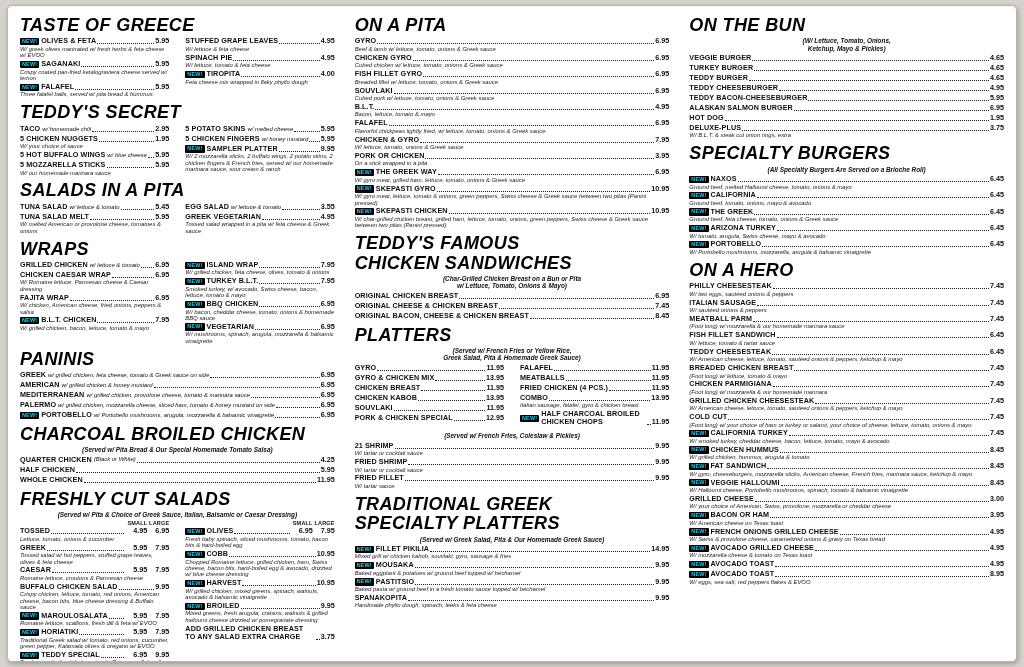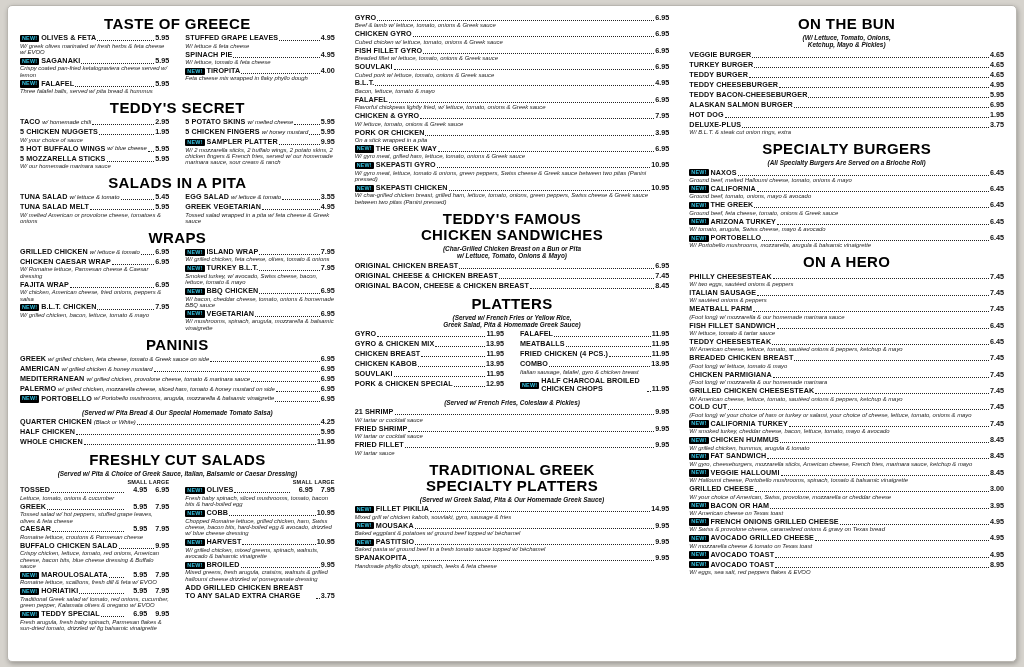--- a/index.html
+++ b/index.html
@@ -5,22 +5,22 @@
   :root { --accent:#35c4e3; --badge-bg:#000000; --paper:#ffffff; --bg:#d6d3cd; --border:#b9b6b0; }
   * { margin:0; padding:0; box-sizing:border-box; }
   html, body { width:1024px; height:667px; overflow:hidden; }
   body { background:var(--bg); font-family:"Liberation Sans", sans-serif; color:#0d0d0d; }
   .page { position:absolute; top:5px; left:7px; width:1010px; height:657px; background:var(--paper);
           border:1px solid var(--border); border-radius:5px; box-shadow:1px 2px 5px rgba(0,0,0,.28);
           padding:8px 12px 4px; overflow:hidden; }
   #menu-columns { display:flex; gap:20px; height:100%; }
   .menu-col { flex:1 1 0; min-width:0; }
   .menu-section { margin-bottom:4px; }
-  .sec-title { font-size:15px; font-weight:bold; letter-spacing:.4px; text-align:center; line-height:1.08;
-               margin:2px 0 2px; white-space:pre-line; color:#000; }
+  .sec-title { font-size:18px; font-weight:bold; letter-spacing:.4px; text-align:left; line-height:1.08;
+               margin:2px 0 2px; white-space:pre-line; color:#000;font-style:italic; }
   .sec-subtitle { font-size:6.4px; font-style:italic; font-weight:bold; text-align:center; line-height:1.14;
                   margin-bottom:2px; white-space:pre-line; }
   .sec-cols { display:flex; gap:16px; }
   .sub-col { flex:1 1 0; min-width:0; }
   .menu-item { margin-bottom:1.5px; }
   .item-row { display:flex; align-items:flex-end; font-size:7.2px; font-weight:bold; line-height:1.18; }
   .item-name { letter-spacing:.1px; }
   .item-suffix { font-weight:normal; font-style:italic; font-size:5.9px; margin-left:2px; line-height:1.3; }
   .leader { flex:1 1 4px; min-width:4px; border-bottom:1.3px dotted #222; margin:0 1px 1.5px 1px; }
   .price { white-space:nowrap; }
@@ -325,20 +325,21 @@
                   <span class="item-name">PORTOBELLO</span>
                   <span class="item-suffix">w/ Portobello mushrooms, arugula, mozzarella &amp; balsamic vinaigrette</span>
                   <span class="leader"></span>
                   <span class="price">6.95</span>
                 </div>
               </div>
             </div>
           </div>
         </section>
         <section class="menu-section">
+          <h2 class="sec-title">CHARCOAL BROILED CHICKEN</h2>
           <div class="sec-subtitle">(Served w/ Pita Bread &amp; Our Special Homemade Tomato Salsa)</div>
           <div class="sec-cols">
             <div class="sub-col">
               <div class="menu-item">
                 <div class="item-row">
                   <span class="item-name">QUARTER CHICKEN</span>
                   <span class="item-suffix">(Black or White)</span>
                   <span class="leader"></span>
                   <span class="price">4.25</span>
                 </div>
@@ -483,20 +484,21 @@
                   <span class="leader"></span>
                   <span class="price">3.75</span>
                 </div>
               </div>
             </div>
           </div>
         </section>
       </div>
       <div class="menu-col">
         <section class="menu-section">
+          <h2 class="sec-title">ON A PITA</h2>
           <div class="sec-cols">
             <div class="sub-col">
               <div class="menu-item">
                 <div class="item-row">
                   <span class="item-name">GYRO</span>
                   <span class="leader"></span>
                   <span class="price">6.95</span>
                 </div>
                 <div class="item-desc">Beef &amp; lamb w/ lettuce, tomato, onions &amp; Greek sauce</div>
               </div>

